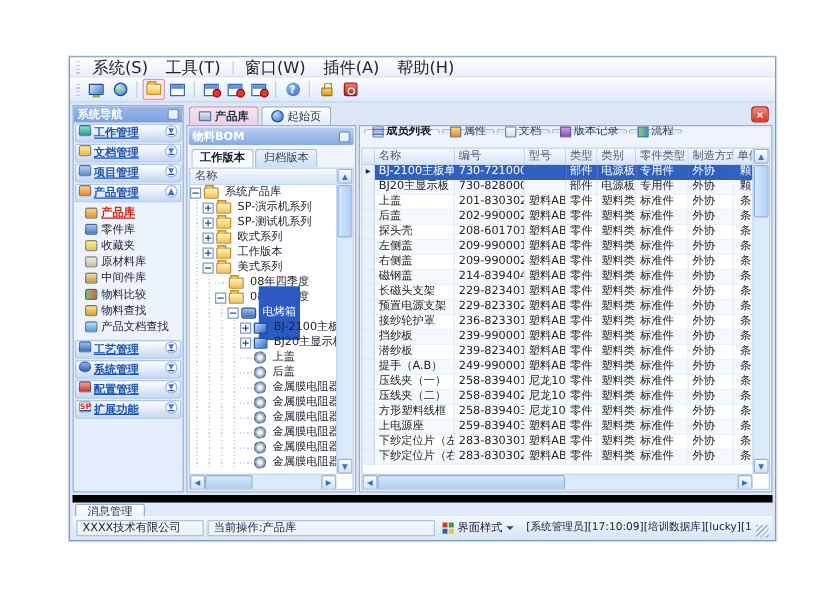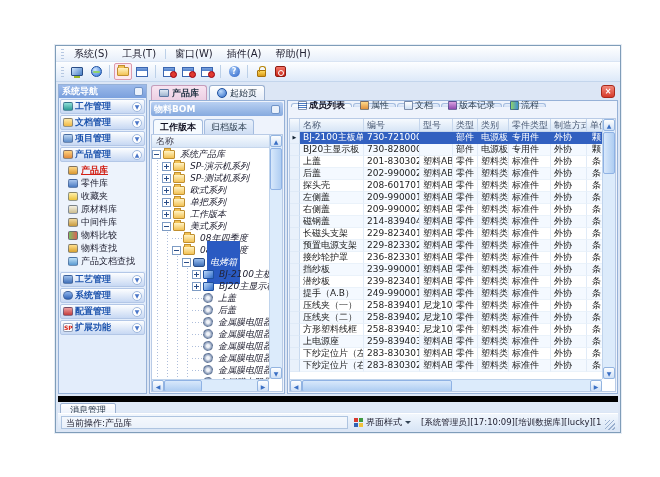--- a/index.html
+++ b/index.html
@@ -2,21 +2,21 @@
 <html><head>
 <meta charset="utf-8">
 <style>
   html,body{margin:0;padding:0;background:#fff;width:660px;height:477px;overflow:hidden;
     font-family:"DejaVu Sans","Liberation Sans",sans-serif;-webkit-font-smoothing:antialiased;}
   *{box-sizing:border-box;}
   #win{position:absolute;left:55px;top:45px;width:566px;height:388px;background:#dce6f5;
     border:1px solid #7f9db9;box-shadow:0 0 0 1px #e7edf5;}
   
   #menubar{position:absolute;left:0;right:0;top:0;height:16px;display:flex;align-items:center;
-    background:linear-gradient(#ffffff,#e7effa);border-bottom:1px solid #d9e4f3;font-size:10px;color:#223;padding-left:2px;}
+    background:linear-gradient(#ffffff,#e7effa);border-bottom:1px solid #d9e4f3;font-size:13px;color:#223;padding-left:2px;}
   .gripv{width:3px;height:10px;margin:0 3px;background:repeating-linear-gradient(#b6c8e2 0 1px,transparent 1px 3px);}
   .menu-item{padding:1px 7px;white-space:nowrap;}
   .msep{width:1px;height:10px;background:#bcd0e8;margin:0 2px;}
   #toolbar{position:absolute;left:0;right:0;top:16px;height:20px;display:flex;align-items:center;
     background:linear-gradient(#fdfeff,#dde9f9);border-bottom:1px solid #c3d5ec;padding-left:2px;gap:1px;}
   .tbtn{width:18px;height:17px;display:flex;align-items:center;justify-content:center;border-radius:2px;border:1px solid transparent;}
   .tbtn.hot{background:#fde8ef;border-color:#dc9aac;}
   .tsep{width:1px;height:13px;background:#bcd0e8;margin:0 3px;}
   
   .i{display:inline-block;position:relative;}
@@ -37,23 +37,23 @@
   .i-lock::before{content:"";position:absolute;top:-5px;left:1px;width:5px;height:5px;border:1px solid #b8860b;border-bottom:none;border-radius:3px 3px 0 0;}
   .i-power{width:11px;height:11px;border-radius:2px;border:1px solid #8f1a10;background:linear-gradient(#f4776a,#c62315);}
   .i-power::before{content:"";position:absolute;left:2.5px;top:2.5px;width:4px;height:4px;border:1.5px solid #fff;border-radius:50%;}
   
   #sidebar{position:absolute;left:2px;top:38px;width:89px;bottom:38px;border:1px solid #96b1d7;
     background:#e3edfb;display:flex;flex-direction:column;overflow:hidden;}
   #sbhdr{height:13px;flex:none;background:linear-gradient(#9cbaea,#7aa0dd);color:#fff;font-size:9px;font-weight:bold;
     display:flex;align-items:center;padding:0 3px;}
   #sbhdr .lbl{flex:1;overflow:hidden;white-space:nowrap;}
   .hbtn{width:9px;height:9px;flex:none;background:#eaf1fb;border:1px solid #6f93c8;border-radius:2px;}
-  .sb-sec{height:15px;flex:none;margin:1px 1px 0;display:flex;align-items:center;gap:2px;padding:0 2px;
+  .sb-sec{height:15px;flex:none;margin:1px 1px 0;display:flex;gap:2px;padding:0 2px;
     background:linear-gradient(#fdfeff,#c7d8f3);border:1px solid #b3c7e7;border-radius:2px;
-    font-size:9px;font-weight:bold;color:#1f55ae;}
+    font-size:9px;font-weight:bold;color:#1f55ae;text-decoration:underline;}
   .sb-sec .lbl{flex:1;overflow:hidden;white-space:nowrap;}
   .chev{width:10px;height:10px;flex:none;border-radius:50%;background:#fff;border:1px solid #9fb8de;
     color:#4a76c8;font-size:6px;line-height:8px;text-align:center;}
   .sb-items{flex:none;background:#edf3fc;padding:2px 0 3px;}
   .sb-item{height:13px;display:flex;align-items:center;gap:3px;padding-left:9px;font-size:9px;color:#223;white-space:nowrap;}
   .sb-item .lbl.sel{color:#d22015;text-decoration:underline;font-weight:bold;}
   .mi{width:10px;height:9px;flex:none;border-radius:2px;border:1px solid rgba(55,80,125,.55);}
   .mi-work{background:linear-gradient(#8fe0d8,#2d9a94);}
   .mi-docm{background:linear-gradient(#ffe9a6,#f0b844);}
   .mi-proj{background:linear-gradient(#bcd6f2,#5d8cc9);}
@@ -99,21 +99,21 @@
   .exp{width:9px;height:9px;flex:none;border:1px solid #7e9cc4;background:#fff;position:relative;margin-right:2px;}
   .exp::before{content:"";position:absolute;left:1px;right:1px;top:3px;height:1px;background:#2a4d86;}
   .exp.plus::after{content:"";position:absolute;top:1px;bottom:1px;left:3px;width:1px;background:#2a4d86;}
   .exp-sp{width:11px;height:12px;flex:none;background:repeating-linear-gradient(90deg,#aebedb 0 1px,transparent 1px 3px) 0 6px/100% 1px no-repeat;}
   .ticon{margin-right:2px;flex:none;}
   .t-folder{width:12px;height:9px;border:1px solid #c08f2f;border-radius:1px;background:linear-gradient(#fff3c4,#f3c255);position:relative;}
   .t-folder::before{content:"";position:absolute;top:-3px;left:0;width:5px;height:2px;background:#f3c255;border:1px solid #c08f2f;border-bottom:none;}
   .t-oven{width:12px;height:9px;border:1px solid #2a4d86;border-radius:2px;background:linear-gradient(#9cc0ef,#3f6fb8);}
   .t-board{width:11px;height:9px;border:1px solid #1d4f9e;border-radius:1px;background:linear-gradient(135deg,#bcd9fa,#2f6cc9);}
   .t-gear{width:10px;height:10px;border-radius:50%;border:1px dashed #5a6d8c;background:radial-gradient(circle,#f0f3f8 25%,#8194b4 70%);}
-  .tlabel{padding:16px 3px;line-height:11px;font-style:italic;}
+  .tlabel{padding:16px 3px;line-height:11px;}
   .trow.sel .tlabel{background:#2a5ac2;color:#fff;}
   
   #member{flex:1;margin-left:2px;border:1px solid #96b1d7;background:#eef3fc;display:flex;flex-direction:column;position:relative;overflow:hidden;}
   #mtabs{height:17px;flex:none;display:flex;gap:1px;padding:2px 3px 11px;}
   .m-ic{width:9px;height:9px;border-radius:1px;border:1px solid rgba(50,75,120,.6);}
   .m-list{background:repeating-linear-gradient(#fff 0 1px,#4a7ac2 1px 2px);}
   .m-prop{background:linear-gradient(#ffd98a,#e0913c);}
   .m-doc{background:linear-gradient(#fff,#cfe0f4);}
   .m-ver{background:linear-gradient(#d9a0e0,#8f4ab0);}
   .m-flow{background:linear-gradient(90deg,#8fd36a,#3f8fd3);}
@@ -344,26 +344,20 @@
               <div class="trow">
                 <span class="ind"></span>
                 <span class="exp plus"></span>
                 <span class="ticon t-folder"></span>
                 <span class="tlabel">欧式系列</span>
               </div>
               <div class="trow">
                 <span class="ind"></span>
                 <span class="exp plus"></span>
                 <span class="ticon t-folder"></span>
-                <span class="tlabel">单把系列</span>
-              </div>
-              <div class="trow">
-                <span class="ind"></span>
-                <span class="exp plus"></span>
-                <span class="ticon t-folder"></span>
                 <span class="tlabel">工作版本</span>
               </div>
               <div class="trow">
                 <span class="ind"></span>
                 <span class="exp minus"></span>
                 <span class="ticon t-folder"></span>
                 <span class="tlabel">美式系列</span>
               </div>
               <div class="trow">
                 <span class="ind"></span>
@@ -764,20 +758,21 @@
       </div>
 
     </div>
   </div>
 
   <div id="msgbar">
     <div class="mtab">消息管理</div>
   </div>
 
   <div id="statusbar">
+    <div class="sfield" id="f-company">XXXX技术有限公司</div>
     <div class="sfield" id="f-op">当前操作:产品库</div>
     <div class="stylebtn">
       <span class="gicon"></span>
       <span>界面样式</span>
       <span class="caret"></span>
     </div>
     <div class="sfield" id="f-session">[系统管理员][17:10:09][培训数据库][lucky][11000]</div>
     <div class="grip"></div>
   </div>
 

